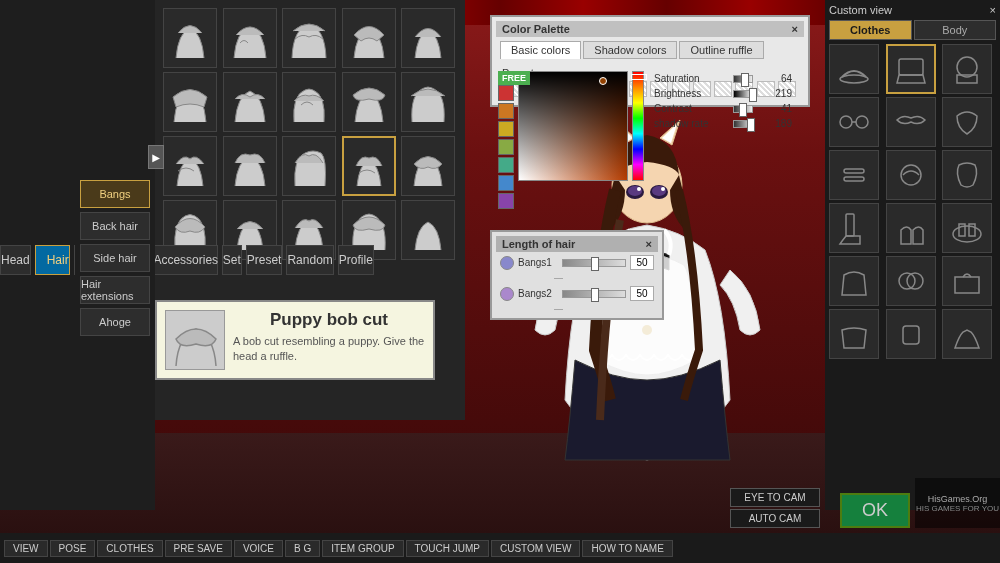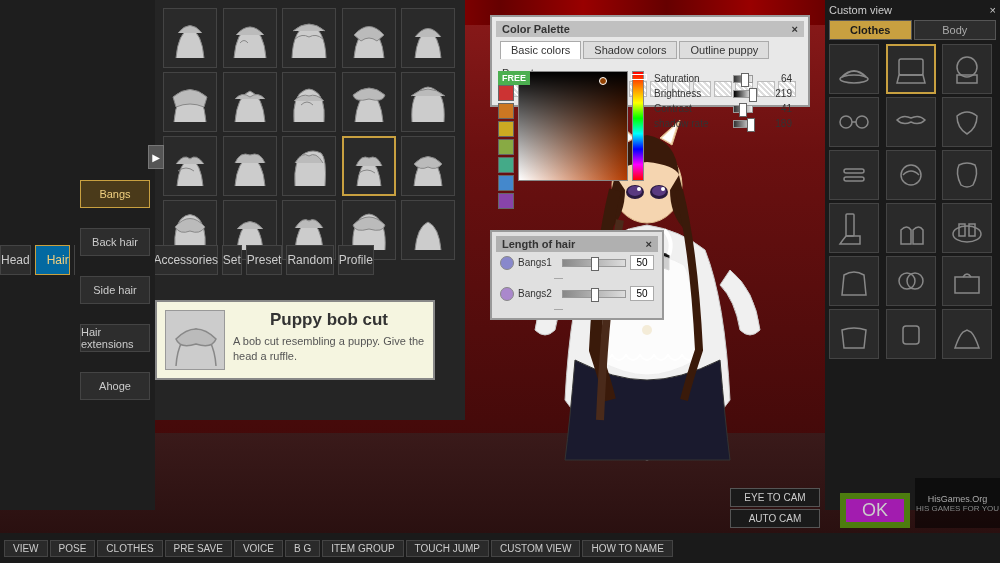--- a/index.html
+++ b/index.html
@@ -108,21 +108,21 @@
       top: 0;
       left: 75px;
       width: 80px;
       height: 510px;
       background: #1e1e1e;
       z-index: 10;
       display: flex;
       flex-direction: column;
       align-items: center;
       padding-top: 180px;
-      gap: 20px;
+      gap: 4px;
     }
     .submenu-btn {
       width: 70px;
       height: 28px;
       background: #2d2d2d;
       color: #ccc;
       border: 1px solid #444;
       display: flex;
       align-items: center;
       justify-content: center;
@@ -425,23 +425,23 @@
       width: 90px;
     }
 
     
     #ok-btn {
       position: absolute;
       bottom: 35px;
       right: 90px;
       width: 70px;
       height: 35px;
-      background: #a21caf;
+      background: #15803d;
       color: #ccc;
-      border: 6px solid #4d7c0f;
+      border: 2px solid #4d7c0f;
       display: flex;
       align-items: center;
       justify-content: center;
       font-size: 18px;
       cursor: pointer;
       z-index: 20;
     }
 
     
     #watermark {
@@ -644,21 +644,21 @@
 </div>
 
 <div id="color-palette">
   <div class="palette-title">
     <span>Color Palette</span>
     <span style="cursor:pointer;">×</span>
   </div>
   <div class="palette-tabs">
     <div class="palette-tab active">Basic colors</div>
     <div class="palette-tab">Shadow colors</div>
-    <div class="palette-tab">Outline puppy</div>
+    <div class="palette-tab">Outline ruffle</div>
   </div>
 
   <div style="position:absolute;left:6px;top:54px;background:#4CAF50;color:white;font-size:9px;font-weight:bold;padding:2px 4px;z-index:35;">FREE</div>
 
   <div style="position:absolute;left:6px;top:68px;display:flex;flex-direction:column;gap:2px;z-index:32;">
     <div style="width:16px;height:16px;background:#cc3333;border:1px solid #666;"></div>
     <div style="width:16px;height:16px;background:#cc7722;border:1px solid #666;"></div>
     <div style="width:16px;height:16px;background:#ccaa22;border:1px solid #666;"></div>
     <div style="width:16px;height:16px;background:#88aa44;border:1px solid #666;"></div>
     <div style="width:16px;height:16px;background:#44aa88;border:1px solid #666;"></div>

